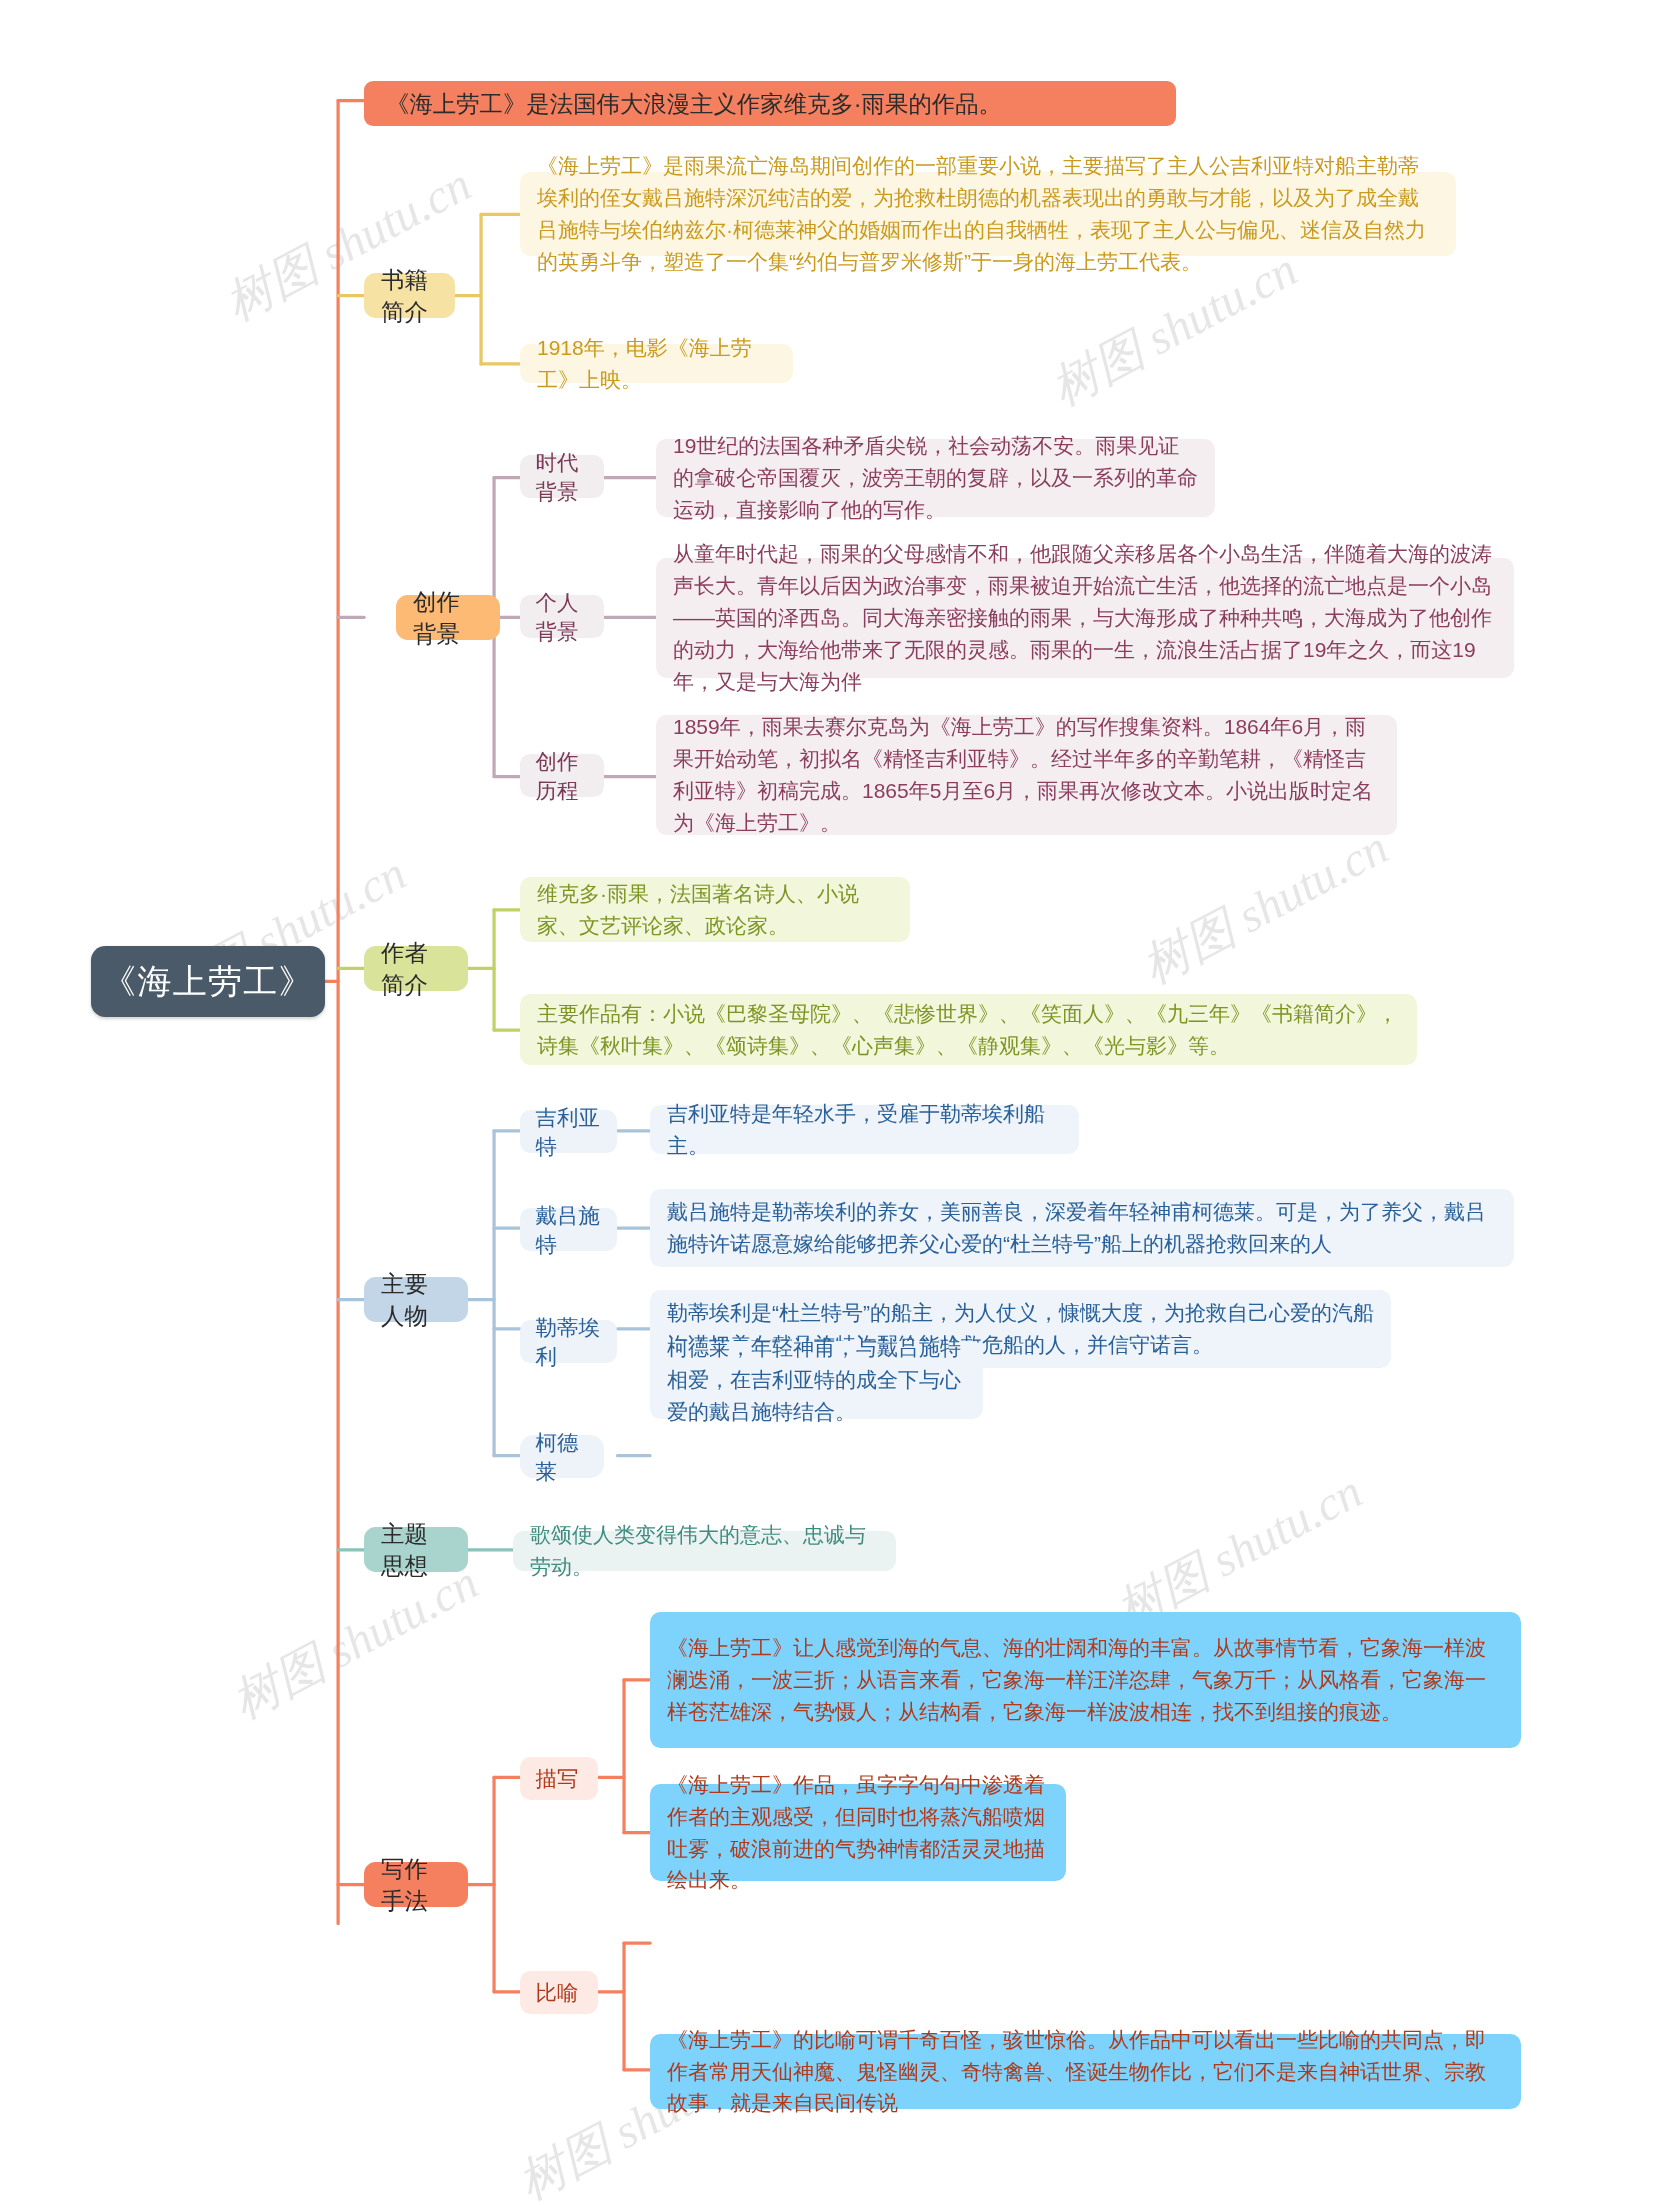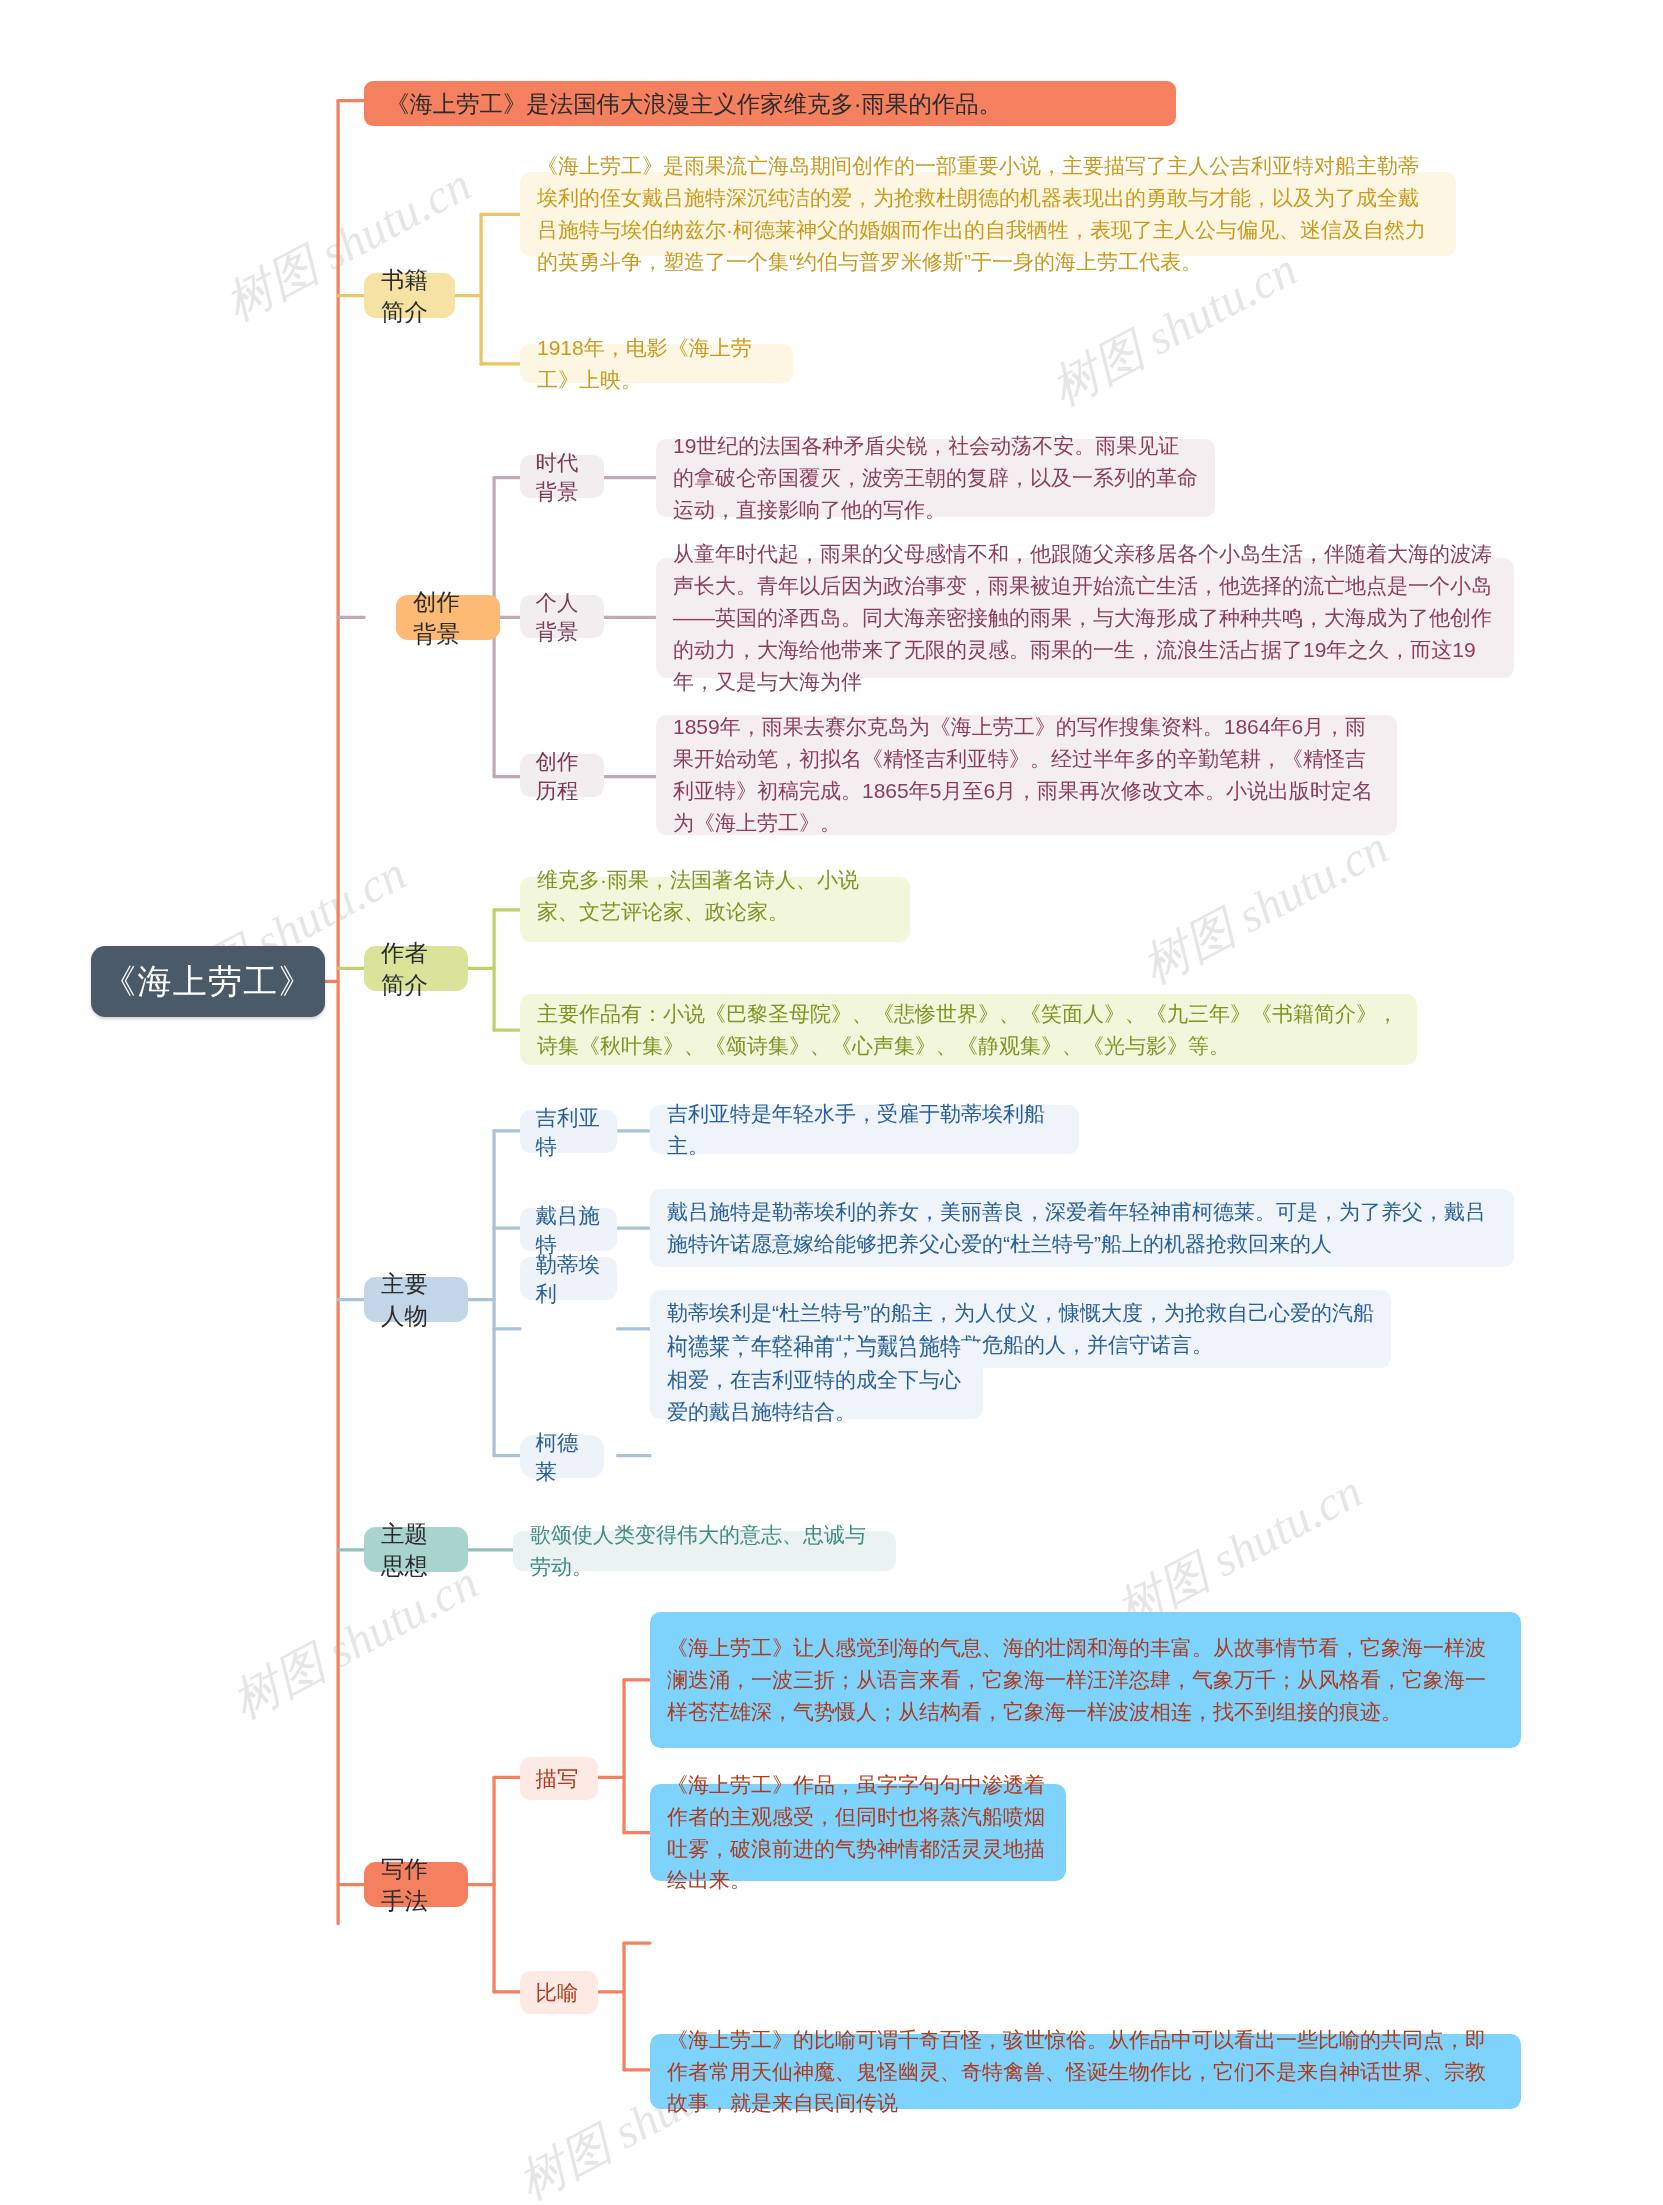--- a/index.html
+++ b/index.html
@@ -186,21 +186,21 @@
   <div class="node subchip mauve" style="left:520px;top:754px;width:84px;height:43px;">
     <span class="txt">创作历程</span>
   </div>
   <div class="leaf mauve" style="left:656px;top:715px;width:741px;height:120px;">
     <span class="txt">1859年，雨果去赛尔克岛为《海上劳工》的写作搜集资料。1864年6月，雨果开始动笔，初拟名《精怪吉利亚特》。经过半年多的辛勤笔耕，《精怪吉利亚特》初稿完成。1865年5月至6月，雨果再次修改文本。小说出版时定名为《海上劳工》。</span>
   </div>
 
   <div class="node chip olive" style="left:364px;top:946px;width:104px;height:45px;font-family:Liberation Serif, serif;">
     <span class="txt">作者简介</span>
   </div>
-  <div class="leaf olive" style="left:520px;top:877px;width:390px;height:65px;align-items:flex-end;">
+  <div class="leaf olive" style="left:520px;top:877px;width:390px;height:65px;">
     <span class="txt">维克多·雨果，法国著名诗人、小说家、文艺评论家、政论家。</span>
   </div>
   <div class="leaf olive" style="left:520px;top:994px;width:897px;height:71px;">
     <span class="txt">主要作品有：小说《巴黎圣母院》、《悲惨世界》、《笑面人》、《九三年》《书籍简介》，诗集《秋叶集》、《颂诗集》、《心声集》、《静观集》、《光与影》等。</span>
   </div>
 
   <div class="node chip blue" style="left:364px;top:1277px;width:104px;height:45px;">
     <span class="txt">主要人物</span>
   </div>
 
@@ -211,21 +211,21 @@
     <span class="txt">吉利亚特是年轻水手，受雇于勒蒂埃利船主。</span>
   </div>
 
   <div class="node subchip blue" style="left:520px;top:1208px;width:97px;height:43px;">
     <span class="txt">戴吕施特</span>
   </div>
   <div class="leaf blue" style="left:650px;top:1189px;width:864px;height:78px;">
     <span class="txt">戴吕施特是勒蒂埃利的养女，美丽善良，深爱着年轻神甫柯德莱。可是，为了养父，戴吕施特许诺愿意嫁给能够把养父心爱的“杜兰特号”船上的机器抢救回来的人</span>
   </div>
 
-  <div class="node subchip blue" style="left:520px;top:1257px;width:97px;height:43px;">
+  <div class="node subchip blue" style="left:520px;top:1320px;width:97px;height:43px;">
     <span class="txt">勒蒂埃利</span>
   </div>
   <div class="leaf blue" style="left:650px;top:1290px;width:741px;height:78px;">
     <span class="txt">勒蒂埃利是“杜兰特号”的船主，为人仗义，慷慨大度，为抢救自己心爱的汽船许诺把养女戴吕施特许配给能抢救危船的人，并信守诺言。</span>
   </div>
 
   <div class="node subchip blue" style="left:520px;top:1435px;width:84px;height:43px;border-radius:14px;">
     <span class="txt">柯德莱</span>
   </div>
   <div class="leaf blue" style="left:650px;top:1341px;width:333px;height:78px;">

